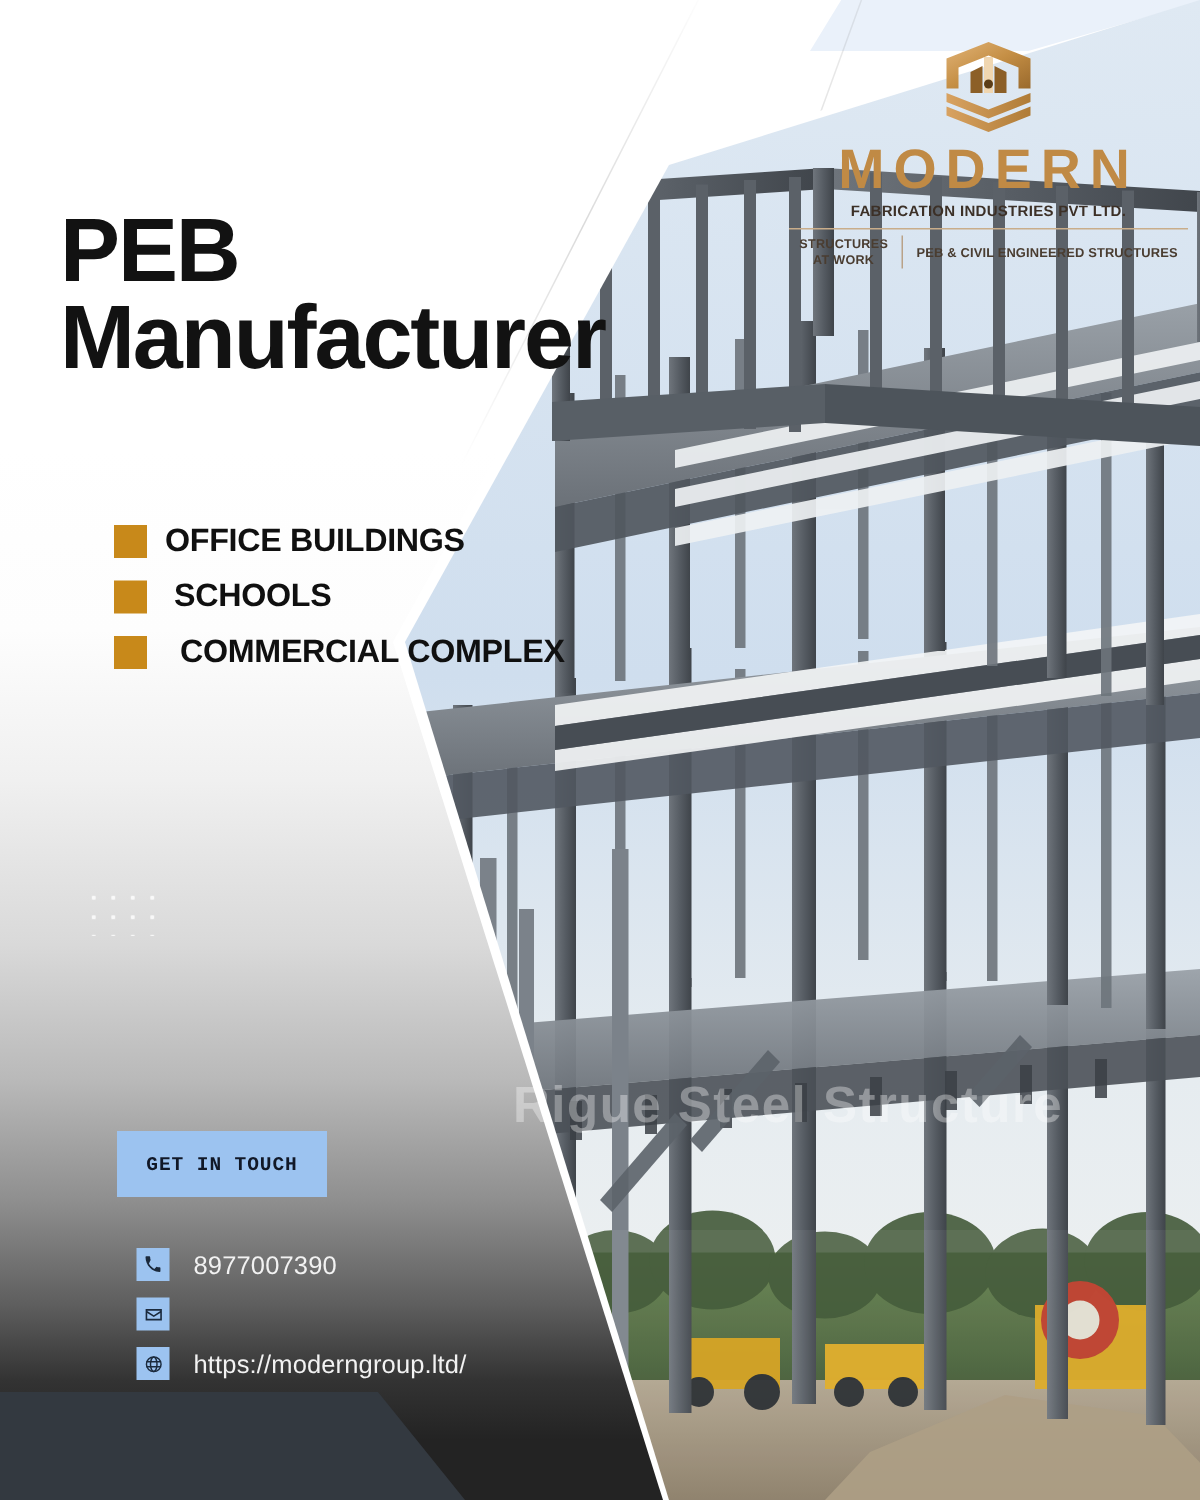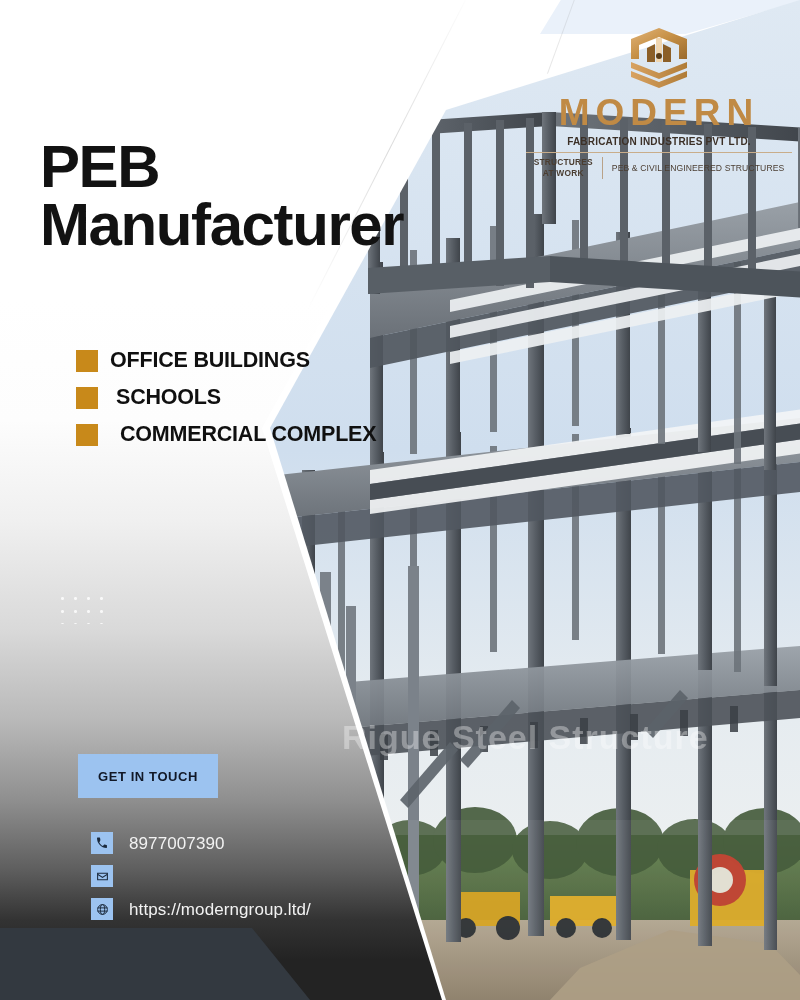--- a/index.html
+++ b/index.html
@@ -57,21 +57,21 @@
     font-size:10px;font-weight:bold;letter-spacing:.2px;color:#3c3027;
     margin-top:3px;white-space:nowrap;
   }
   .logo-rule{height:1px;background:#c9ad8a;margin:5px 6px 4px 6px;}
   .logo-tagrow{display:flex;align-items:center;justify-content:center;gap:9px;}
   .logo-tag-left{
     font-size:8.4px;font-weight:bold;color:#4a3d31;line-height:1.25;letter-spacing:.2px;text-align:center;
   }
   .logo-divider{width:1px;height:22px;background:#b9a288;}
   .logo-tag-right{
-    font-size:8.6px;font-weight:normal;color:#4a3d31;letter-spacing:.1px;white-space:nowrap;
+    font-size:8.6px;font-weight:bold;color:#4a3d31;letter-spacing:.1px;white-space:nowrap;
   }
 
   
   .headline{
     position:absolute;top:98px;left:40px;width:470px;
     font-size:60px;font-weight:bold;color:#121212;line-height:.97;letter-spacing:-1.4px;
   }
   .headline .l2{display:block;}
 
   
@@ -87,21 +87,21 @@
   .b3 .txt{margin-left:12px;}
 
   
   .cta{
     position:absolute;left:78px;top:754px;width:140px;height:44px;
     background:#9cc3f0;display:flex;align-items:center;justify-content:center;
     border:none;cursor:pointer;padding:0;
   }
   .cta span{
     font-size:13px;font-weight:bold;color:#111827;letter-spacing:.6px;
-    font-family:Liberation Sans, sans-serif;
+    font-family:Liberation Mono, monospace;
   }
 
   
   .contacts{position:absolute;left:80px;top:832px;}
   .crow{display:flex;align-items:flex-end;margin-bottom:11px;margin-left:11px;}
   .cicon{
     width:22px;height:22px;background:#9cc3f0;flex:0 0 auto;
     display:flex;align-items:center;justify-content:center;
   }
   .cicon svg{display:block;}

